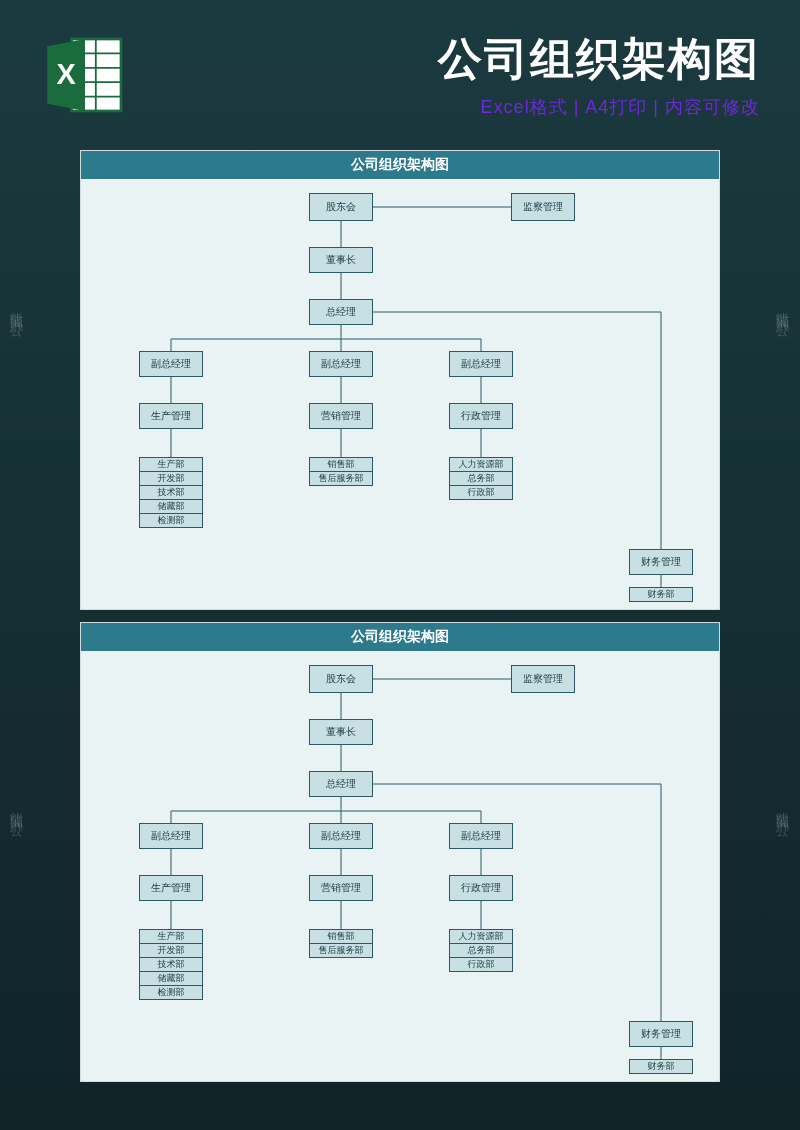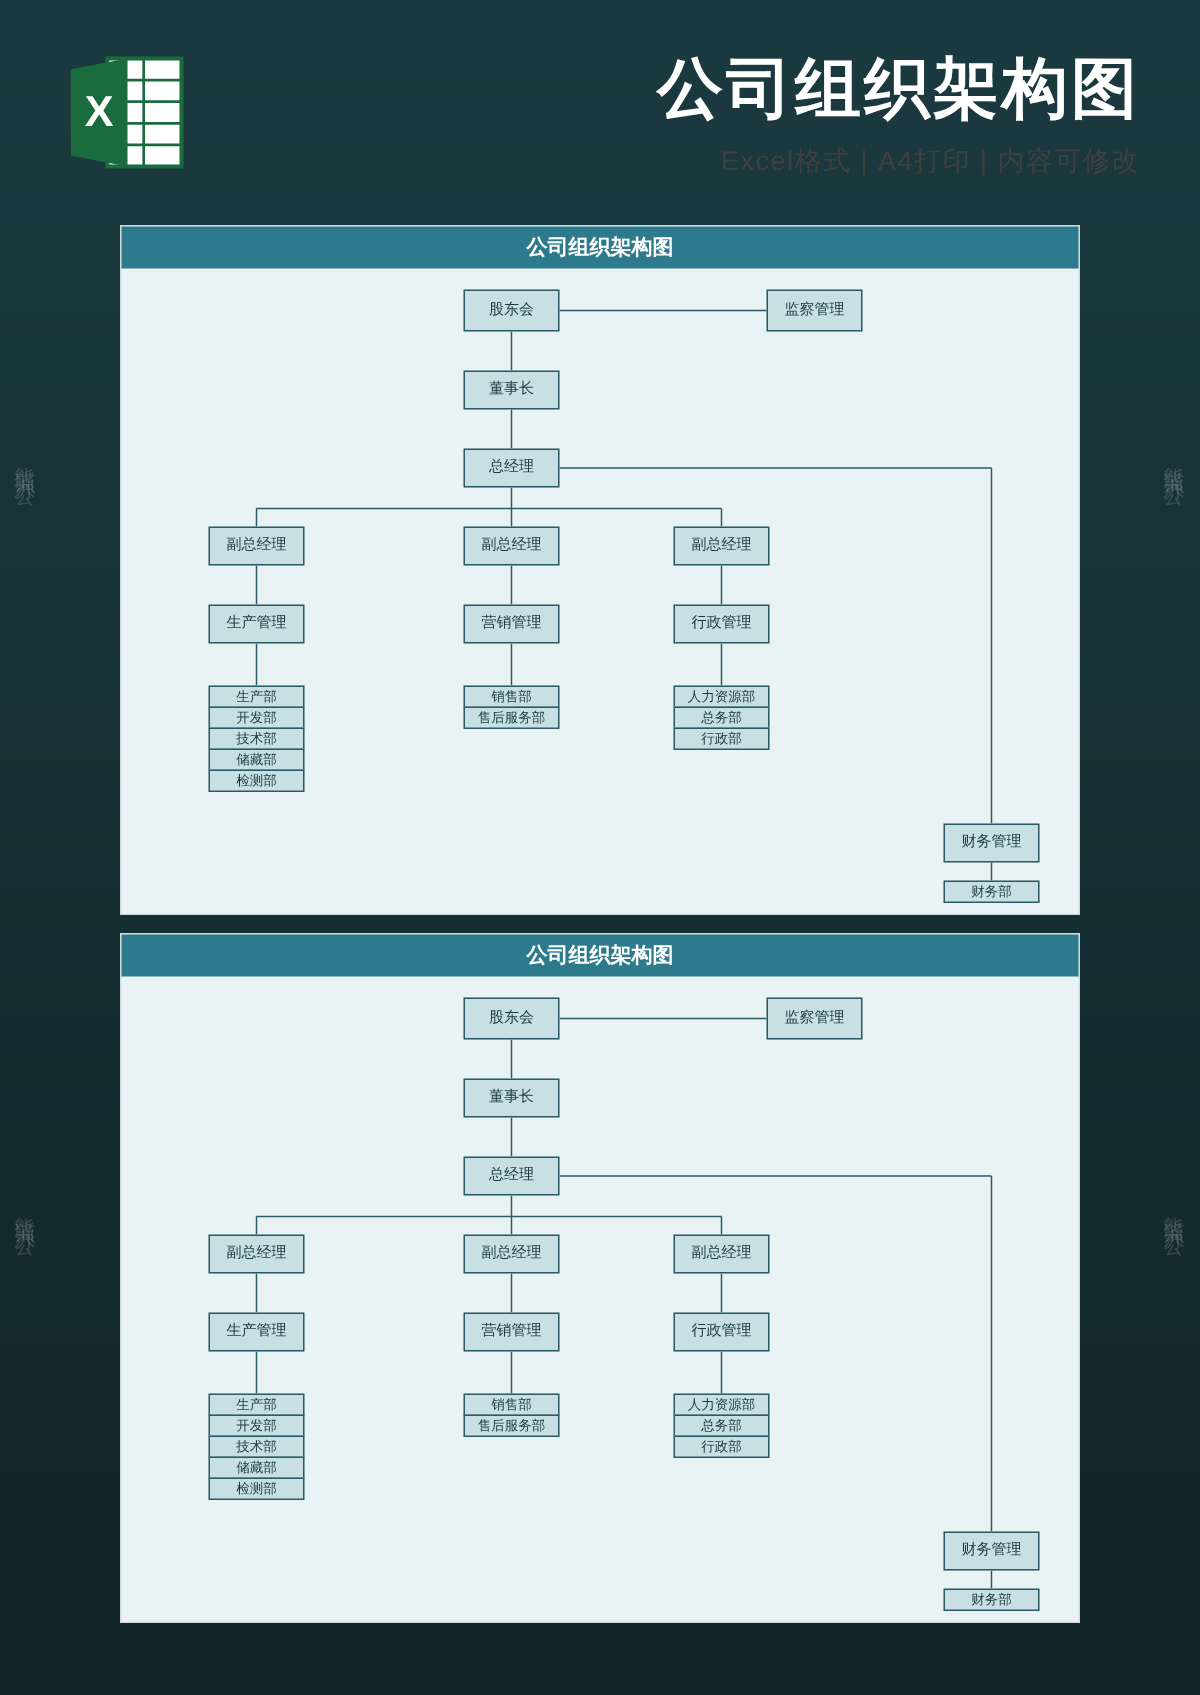--- a/index.html
+++ b/index.html
@@ -39,21 +39,21 @@
   .excel-icon svg { width: 100%; height: 100%; }
   .title-block { flex: 1; }
   .main-title {
     color: #ffffff;
     font-size: 44px;
     font-weight: 800;
     letter-spacing: 2px;
     text-align: right;
   }
   .sub-title {
-    color: #404040;
+    color: #6d28d9;
     font-size: 18px;
     margin-top: 6px;
     text-align: right;
     letter-spacing: 1px;
   }
   .preview-wrap {
     margin: 10px 80px 0 80px;
     display: flex;
     flex-direction: column;
     gap: 12px;

